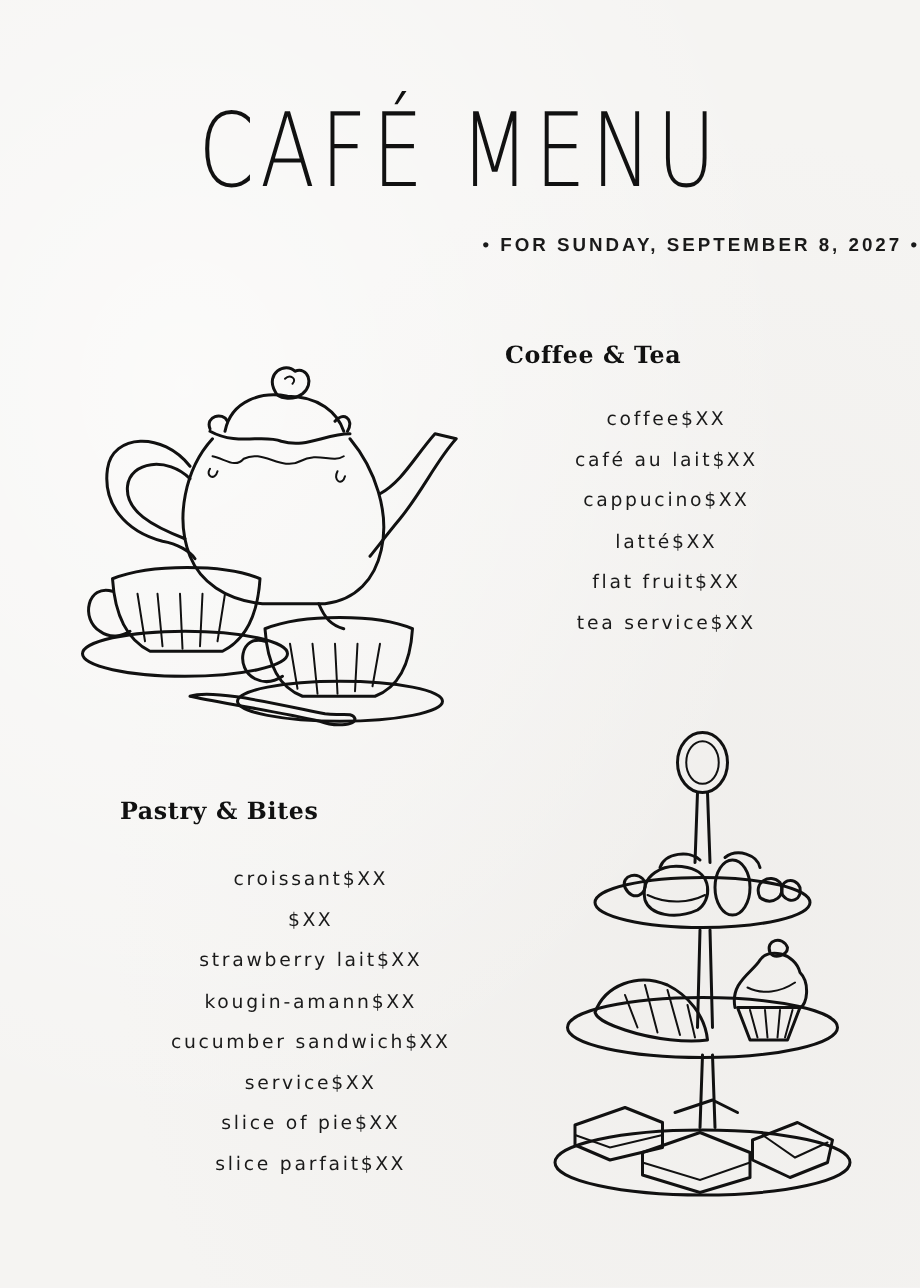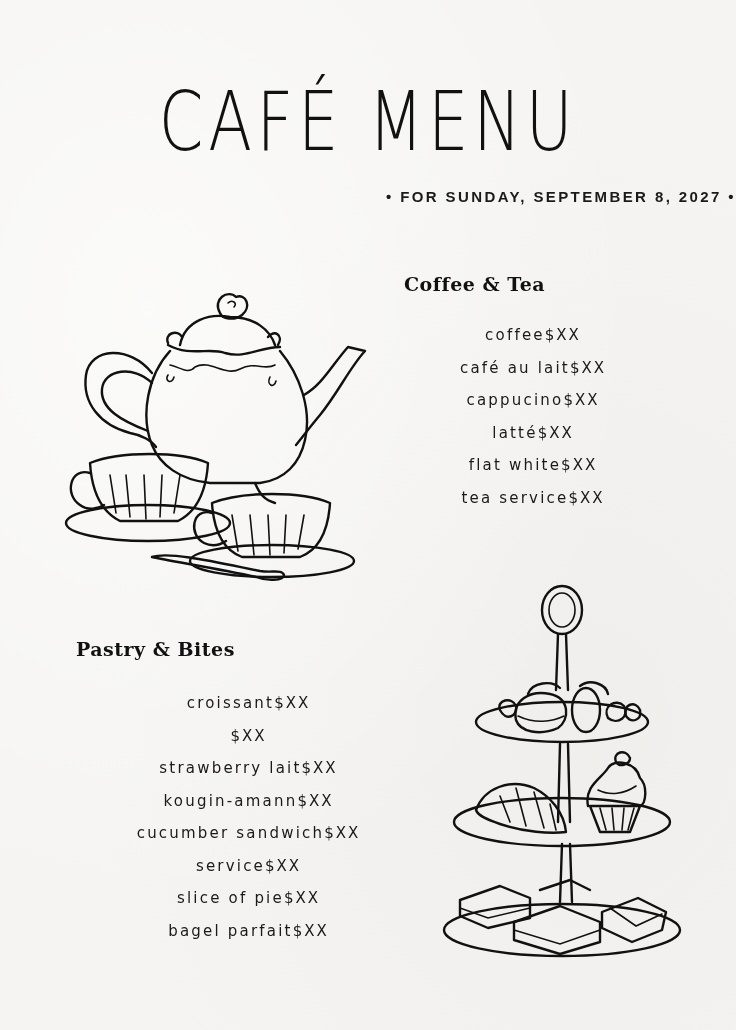--- a/index.html
+++ b/index.html
@@ -79,30 +79,30 @@
       </div>
     <div class="menu-row">
         <span>cappucino</span>
         <span class="price">$XX</span>
       </div>
     <div class="menu-row">
         <span>latté</span>
         <span class="price">$XX</span>
       </div>
     <div class="menu-row">
-        <span>flat white</span>
+        <span>flat fruit</span>
         <span class="price">$XX</span>
       </div>
     <div class="menu-row">
         <span>tea service</span>
         <span class="price">$XX</span>
       </div>
   </div>
 
-  <div class="section-heading" style="left:76px; top:638px;">Pastry &amp; Bites</div>
+  <div class="section-heading" style="left:96px; top:638px;">Pastry &amp; Bites</div>
   <div class="menu-list" style="left:89px; top:694px; width:319px;">
     <div class="menu-row">
         <span>croissant</span>
         <span class="price">$XX</span>
       </div>
     <div class="menu-row">
         <span class="price">$XX</span>
       </div>
     <div class="menu-row">
         <span>strawberry lait</span>
@@ -118,21 +118,21 @@
       </div>
     <div class="menu-row">
         <span>service</span>
         <span class="price">$XX</span>
       </div>
     <div class="menu-row">
         <span>slice of pie</span>
         <span class="price">$XX</span>
       </div>
     <div class="menu-row">
-        <span>bagel parfait</span>
+        <span>slice parfait</span>
         <span class="price">$XX</span>
       </div>
   </div>
 
   <svg class="illus" style="left:60px; top:285px;" width="310" height="300" viewBox="0 0 310 300">
 
     <path class="ln" d="M160 28 C152 14, 168 4, 176 12 C186 8, 192 22, 182 30 C174 36, 162 34, 160 28 Z"></path>
     <path class="thin" d="M168 18 C172 14, 178 18, 174 22"></path>
 
     <path class="ln" d="M120 60 C125 35, 150 28, 170 32 C195 32, 210 45, 215 60"></path>

